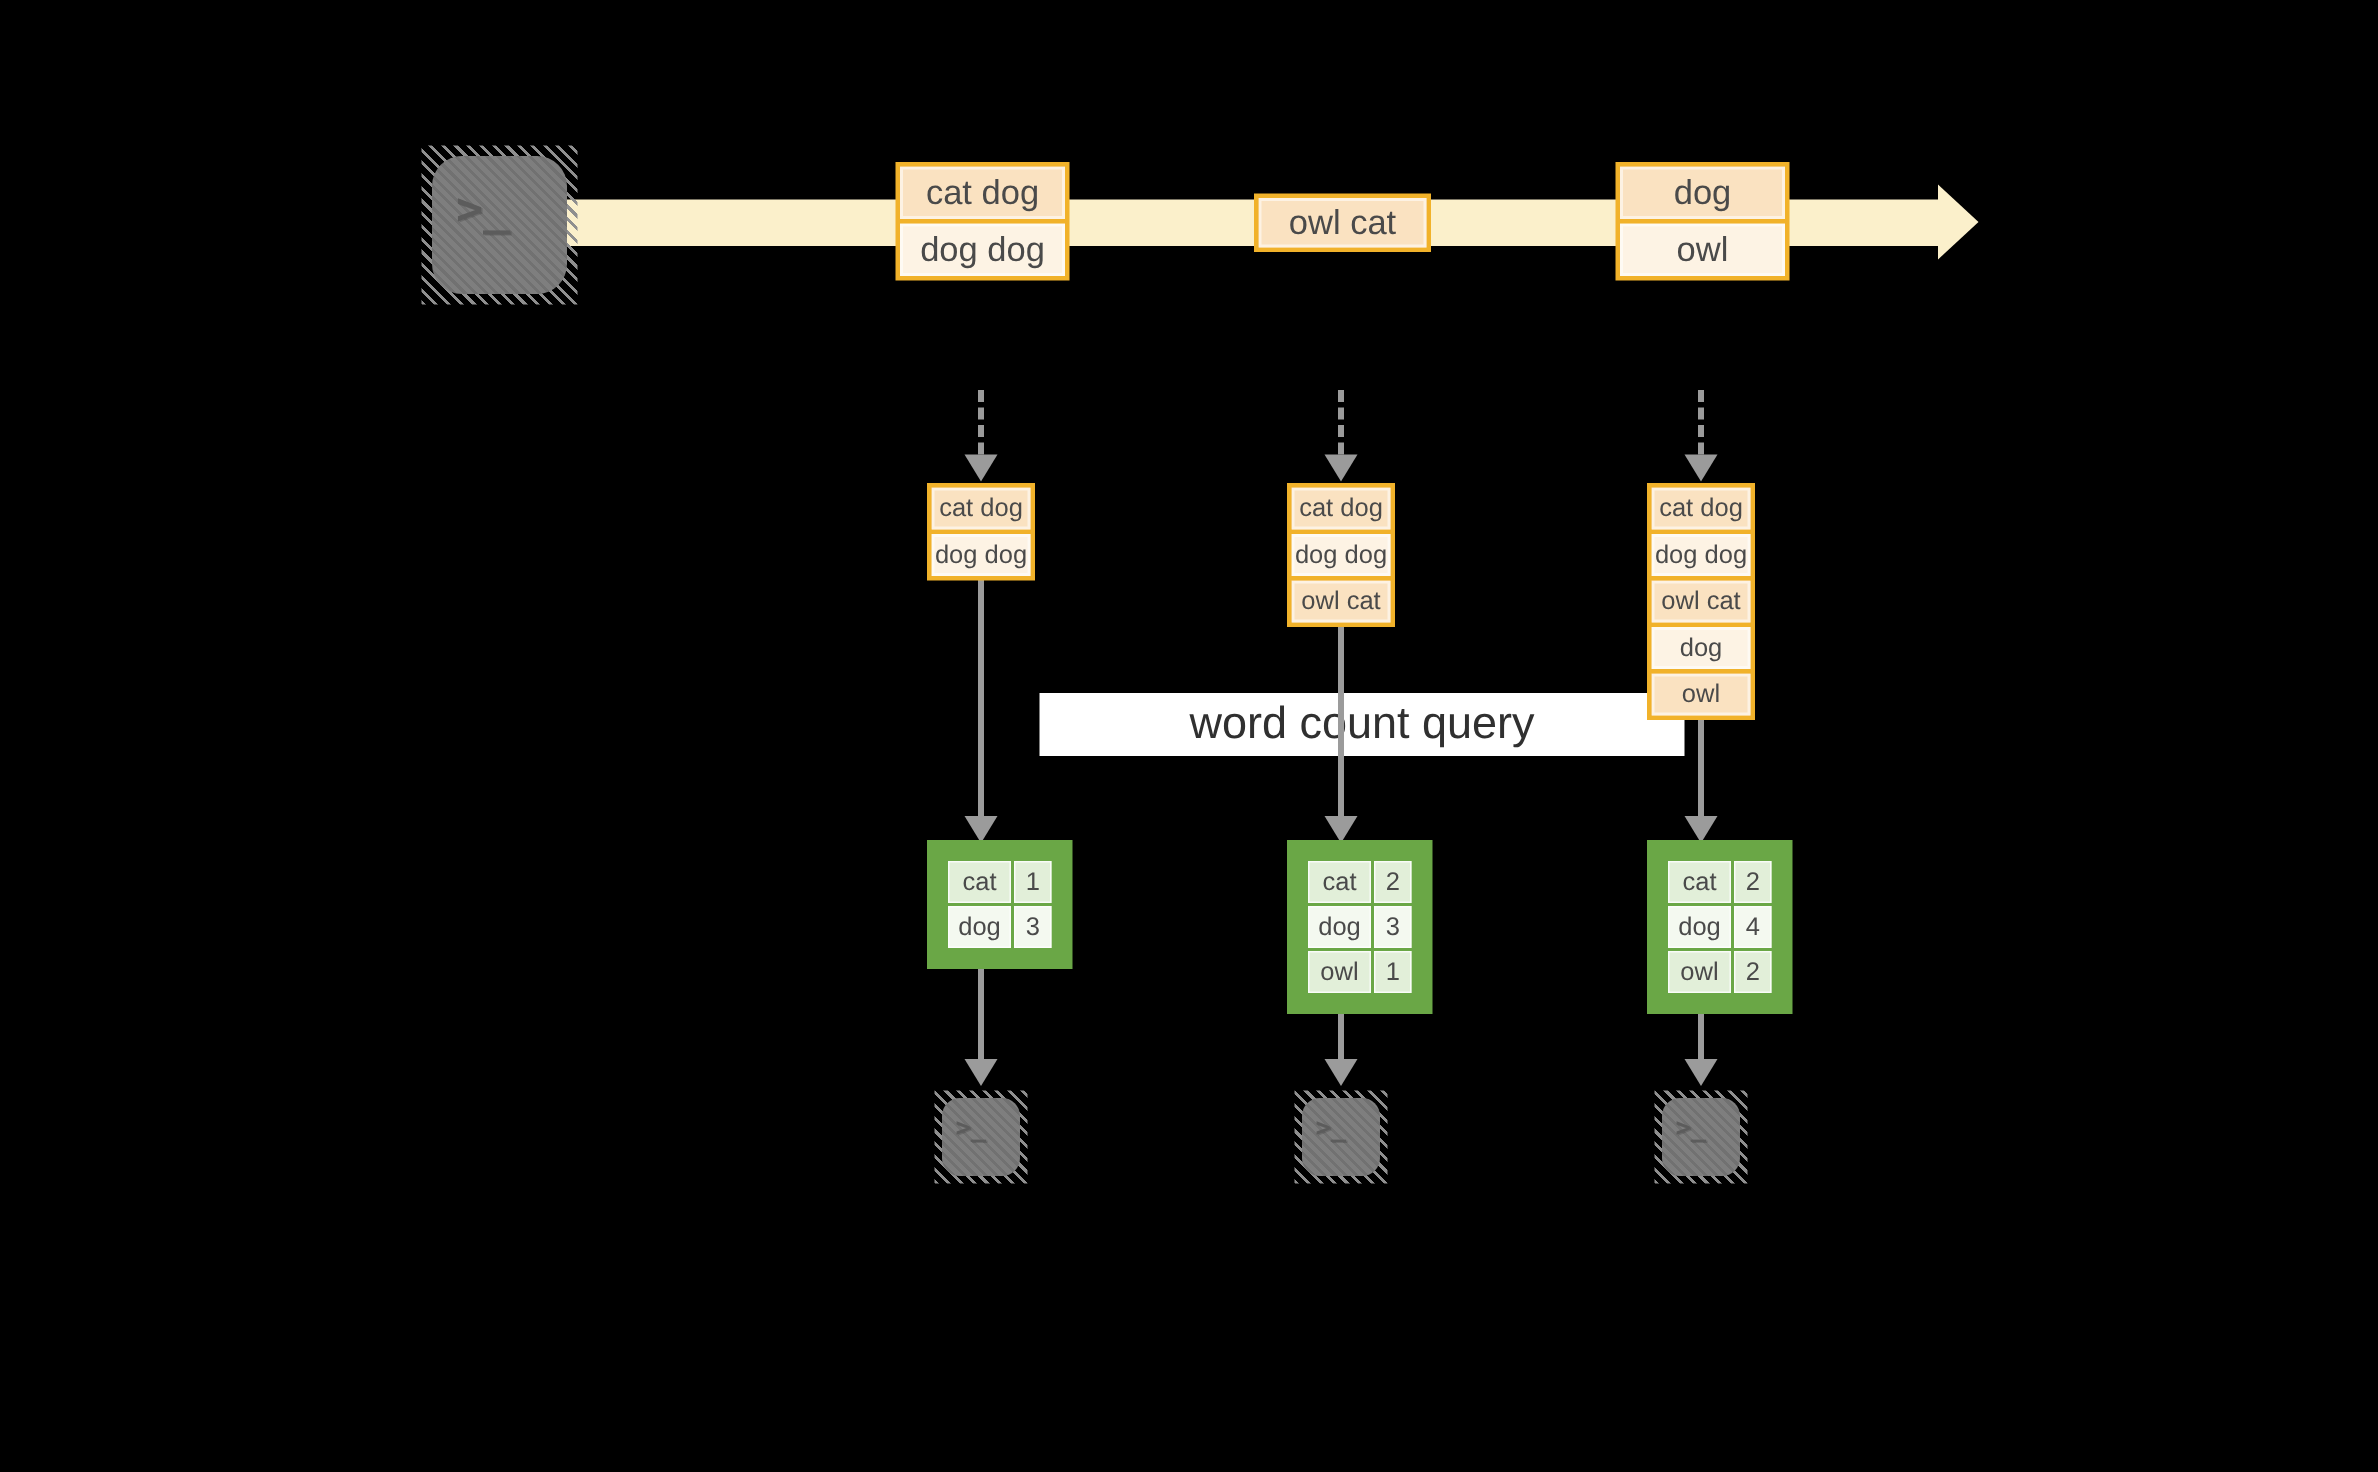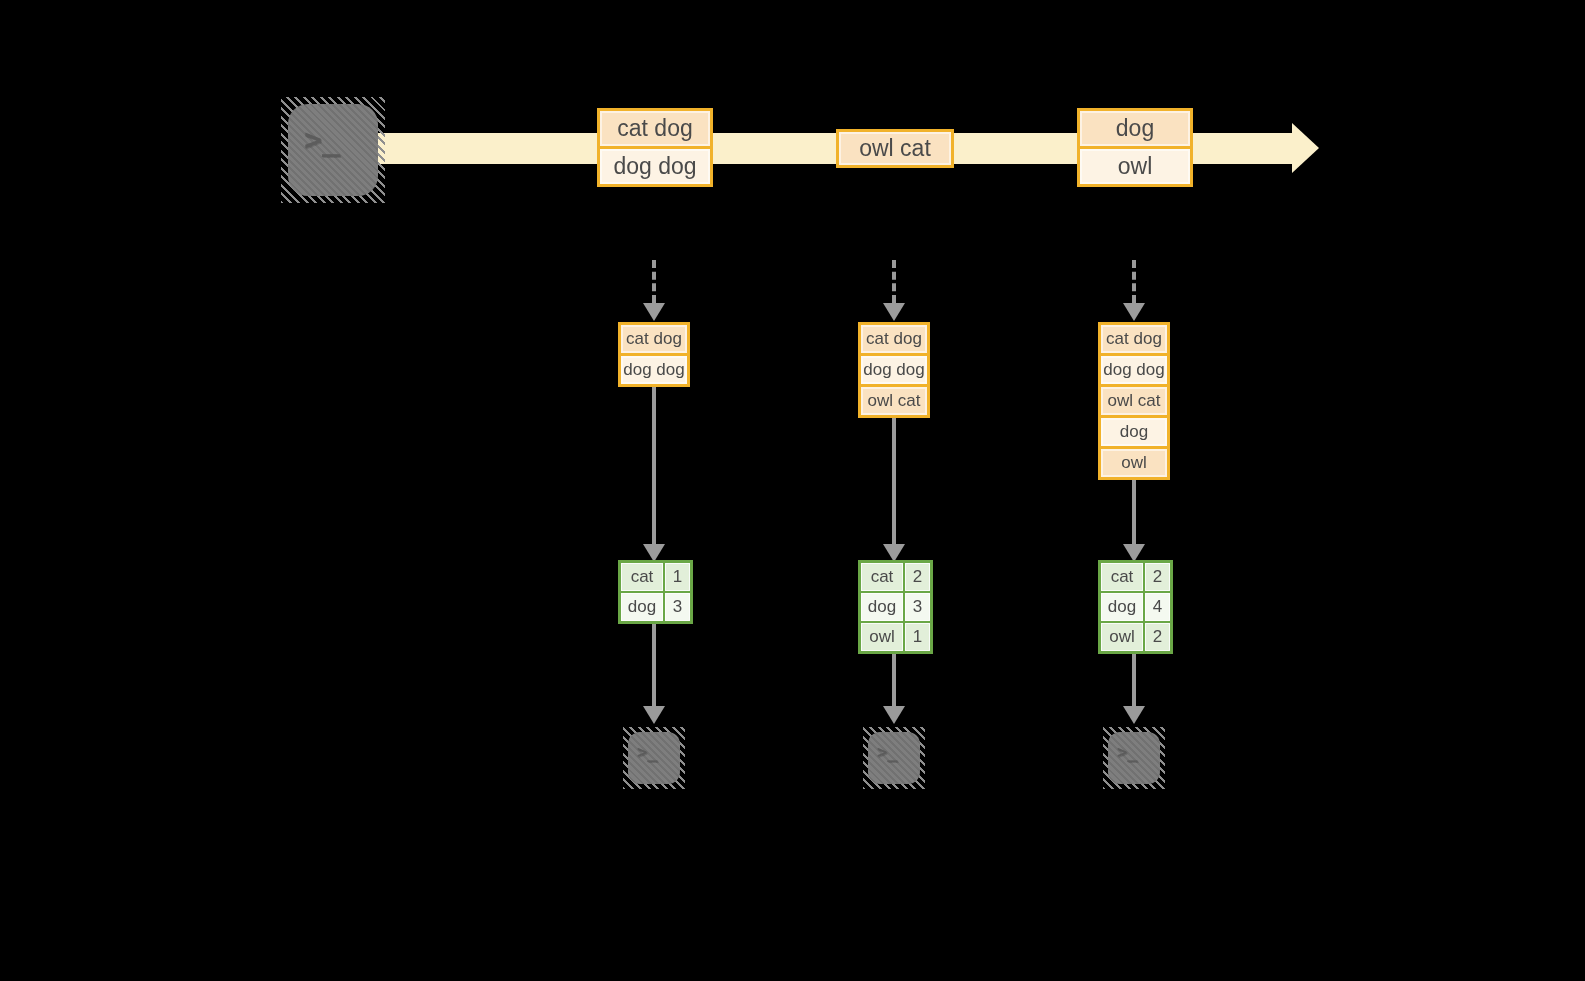--- a/index.html
+++ b/index.html
@@ -30,21 +30,21 @@
   .ocell{display:flex;align-items:center;justify-content:center;
     box-shadow:inset 0 0 0 2px rgba(255,255,255,0.55);}
   .peach{background:#FAE2C1;}
   .cream{background:#FDF3E4;}
   .t23{font-size:23px;height:35px;}
   .t17{font-size:17px;height:28px;}
   .ev{width:110px;}
   .stk{width:66px;}
   .stk .ocell{gap:0;}
   
-  .gtable{position:absolute;background:#6AA746;padding:3px;display:grid;
+  .gtable{position:absolute;background:#6AA746;padding:14px;display:grid;
     grid-template-columns:42px 25px;gap:2px;z-index:3;}
   .gcell{display:flex;align-items:center;justify-content:center;font-size:17px;height:28px;
     box-shadow:inset 0 0 0 1px rgba(255,255,255,0.8);}
   .ga{background:#E2EFD9;}
   .gb{background:#F4F9F0;}
   
   .vline{position:absolute;width:4px;background:#9B9B9B;z-index:2;}
   .vdash{position:absolute;width:0;border-left:4px dashed #9B9B9B;z-index:2;}
   .ahead{position:absolute;width:0;height:0;z-index:2;
     border-left:11px solid transparent;border-right:11px solid transparent;border-top:18px solid #9B9B9B;}
@@ -96,20 +96,23 @@
     <div class="ocell peach t17">owl cat</div>
   </div>
   <div class="otable stk" style="left:1098px;top:322px;">
     <div class="ocell peach t17">cat dog</div>
     <div class="ocell cream t17">dog dog</div>
     <div class="ocell peach t17">owl cat</div>
     <div class="ocell cream t17">dog</div>
     <div class="ocell peach t17">owl</div>
   </div>
 
+  <div class="qstrip">
+    <span class="qtext">word count query</span>
+  </div>
 
   <div class="vline" style="left:652px;top:386px;height:160px;"></div>
   <div class="ahead" style="left:643px;top:544px;"></div>
   <div class="vline" style="left:892px;top:416px;height:130px;"></div>
   <div class="ahead" style="left:883px;top:544px;"></div>
   <div class="vline" style="left:1132px;top:476px;height:70px;"></div>
   <div class="ahead" style="left:1123px;top:544px;"></div>
 
   <div class="gtable" style="left:618px;top:560px;">
     <div class="gcell ga">cat</div>

